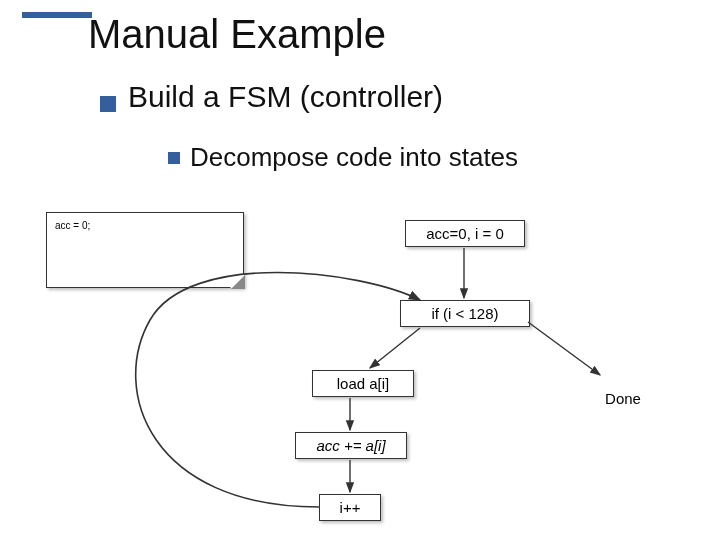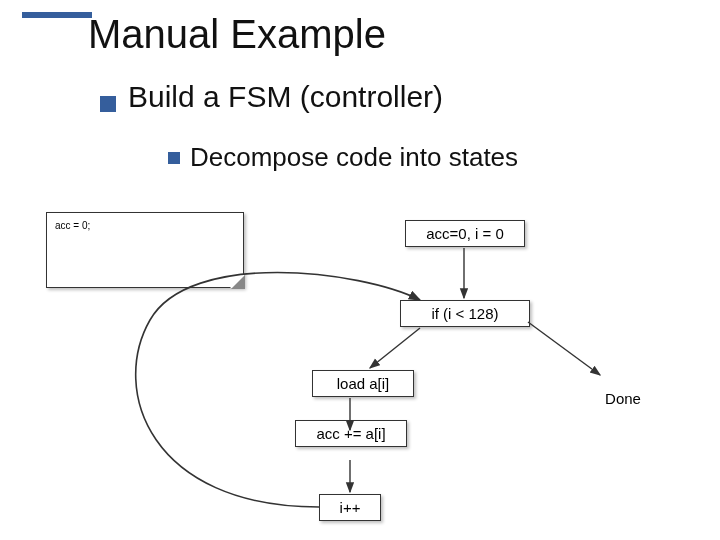--- a/index.html
+++ b/index.html
@@ -91,21 +91,21 @@
     background: #fff;
     border: 1px solid #333;
     font-size: 15px;
     text-align: center;
     padding: 4px 0;
     box-shadow: 2px 2px 3px rgba(0,0,0,.25);
   }
   .n-init { left: 405px; top: 220px; width: 118px; }
   .n-cond { left: 400px; top: 300px; width: 128px; }
   .n-load { left: 300px; top: 370px; width: 100px; margin-left: 12px; }
-  .n-acc  { left: 295px; top: 420px; width: 110px; }
+  .n-acc  { left: 295px; top: 432px; width: 110px; font-style: italic; }
   .n-inc  { left: 319px; top: 494px; width: 60px;  }
   .n-done { left: 586px; top: 386px; width: 74px; border: none; box-shadow: none; background: transparent; }
   svg.arrows {
     position: absolute;
     left: 0; top: 0;
     width: 720px; height: 540px;
     pointer-events: none;
   }
 </style>
 </head>

